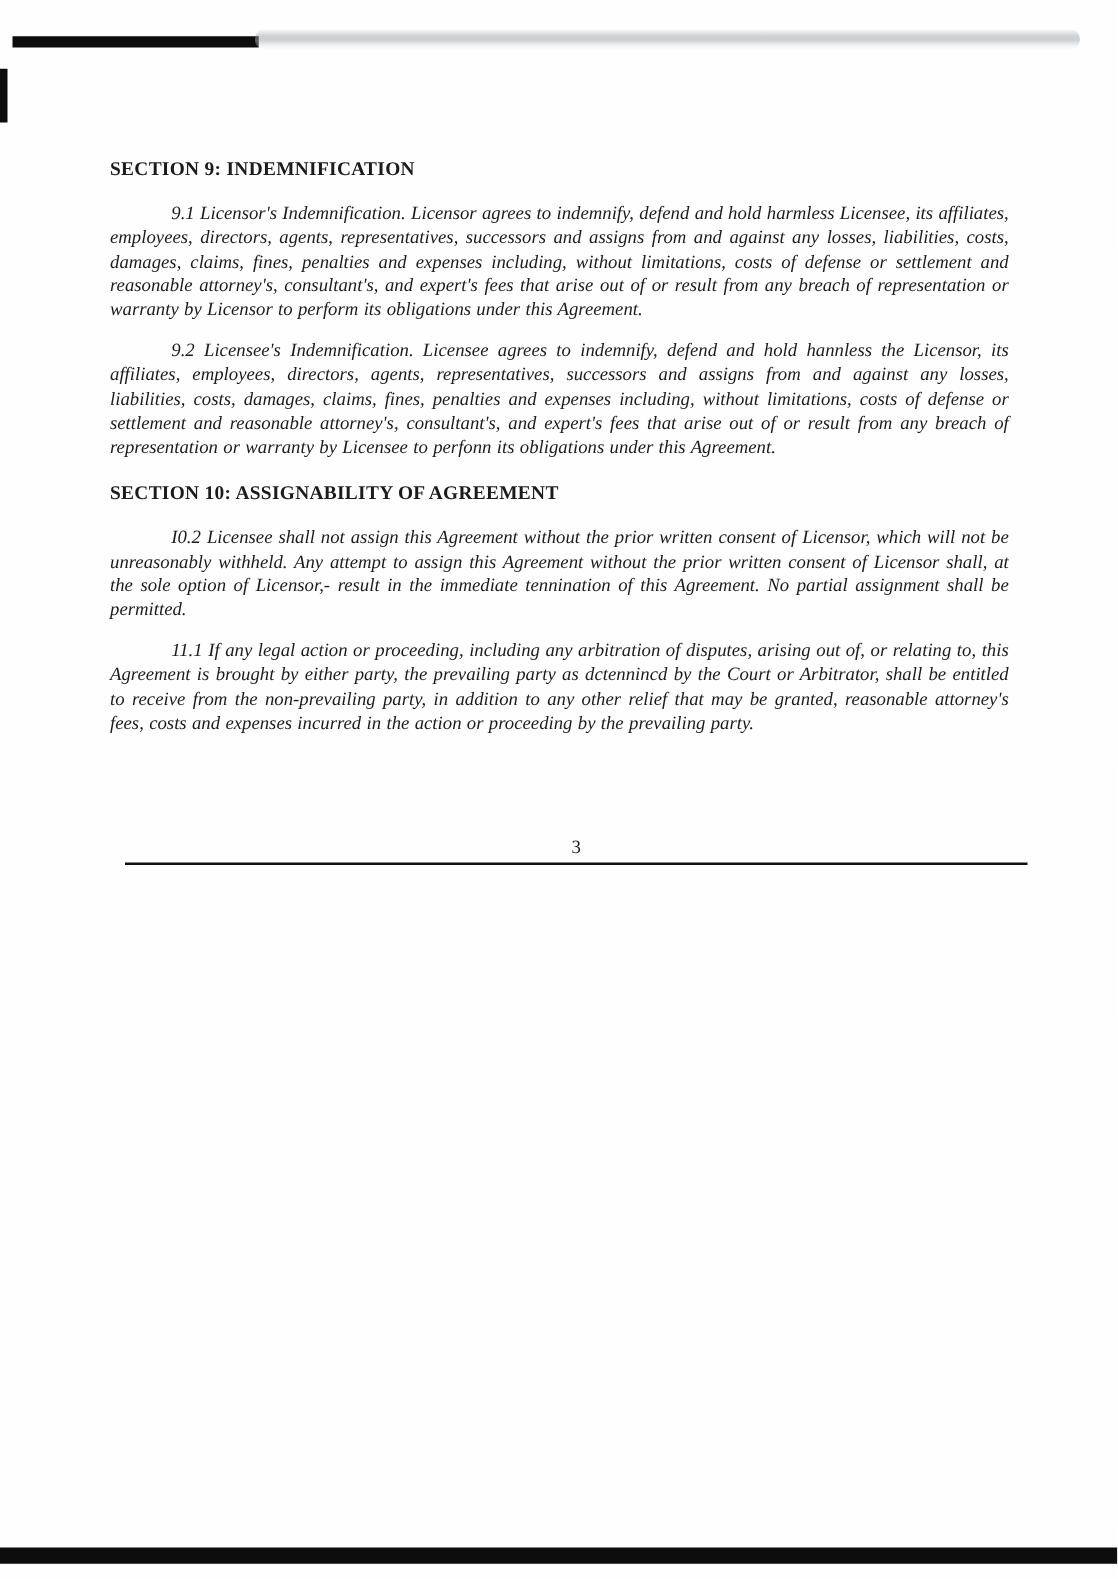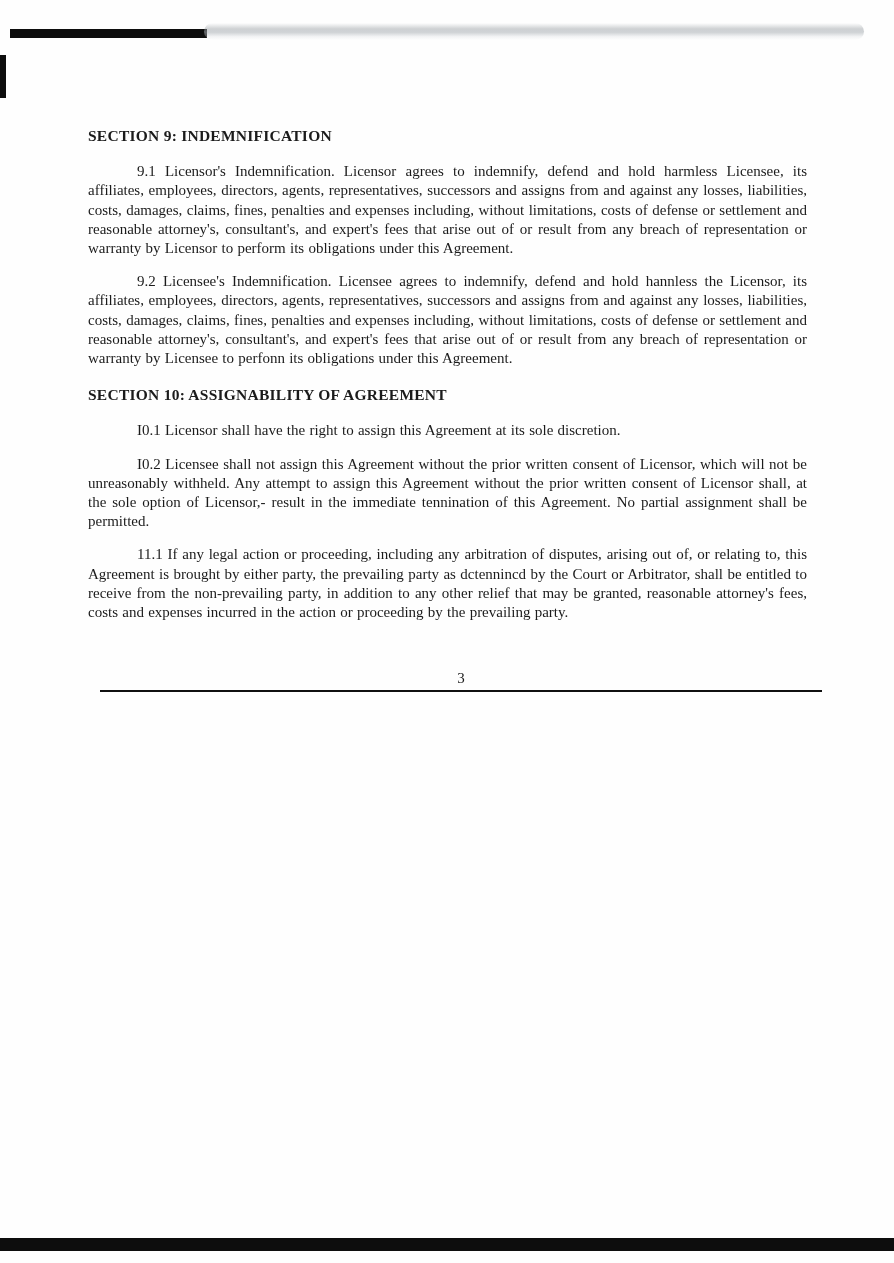--- a/index.html
+++ b/index.html
@@ -78,20 +78,21 @@
     text-align: left;
     margin: 0 0 17px 0;
   }
   .section-heading.spaced {
     margin-top: 17px;
   }
   .para {
     margin: 0 0 14px 0;
     text-indent: 49px;
     word-spacing: 0.5px;
+    font-style: italic;
   }
   .para:last-child {
     margin-bottom: 16px;
   }
 
   
   .page-number {
     position: absolute;
     left: 100px;
     top: 670px;
@@ -120,21 +121,20 @@
   <div class="content">
 
     <div class="section-heading">SECTION 9: INDEMNIFICATION</div>
 
     <p class="para">9.1 Licensor's Indemnification. Licensor agrees to indemnify, defend and hold harmless Licensee, its affiliates, employees, directors, agents, representatives, successors and assigns from and against any losses, liabilities, costs, damages, claims, fines, penalties and expenses including, without limitations, costs of defense or settlement and reasonable attorney's, consultant's, and expert's fees that arise out of or result from any breach of representation or warranty by Licensor to perform its obligations under this Agreement.</p>
 
     <p class="para">9.2 Licensee's Indemnification. Licensee agrees to indemnify, defend and hold hannless the Licensor, its affiliates, employees, directors, agents, representatives, successors and assigns from and against any losses, liabilities, costs, damages, claims, fines, penalties and expenses including, without limitations, costs of defense or settlement and reasonable attorney's, consultant's, and expert's fees that arise out of or result from any breach of representation or warranty by Licensee to perfonn its obligations under this Agreement.</p>
 
     <div class="section-heading spaced">SECTION 10: ASSIGNABILITY OF AGREEMENT</div>
 
-    <p class="para">I0.1 Licensor shall have the right to assign this Agreement at its sole discretion.</p>
 
     <p class="para">I0.2 Licensee shall not assign this Agreement without the prior written consent of Licensor, which will not be unreasonably withheld. Any attempt to assign this Agreement without the prior written consent of Licensor shall, at the sole option of Licensor,- result in the immediate tennination of this Agreement. No partial assignment shall be permitted.</p>
 
 
     <p class="para">11.1 If any legal action or proceeding, including any arbitration of disputes, arising out of, or relating to, this Agreement is brought by either party, the prevailing party as dctennincd by the Court or Arbitrator, shall be entitled to receive from the non-prevailing party, in addition to any other relief that may be granted, reasonable attorney's fees, costs and expenses incurred in the action or proceeding by the prevailing party.</p>
 
   </div>
 
   <div class="page-number">3</div>
 

